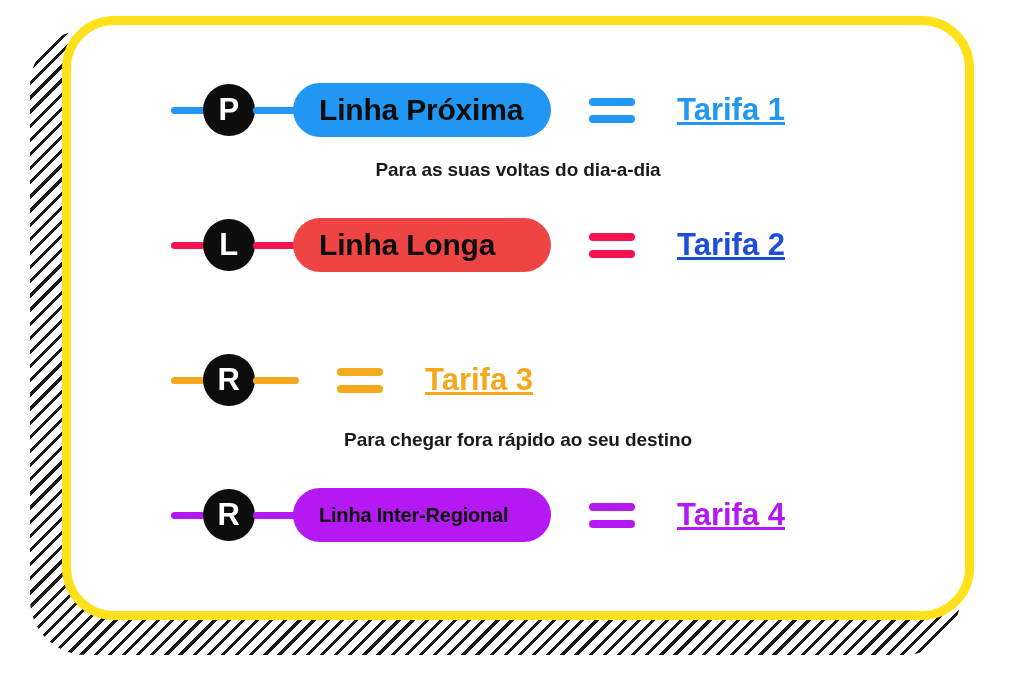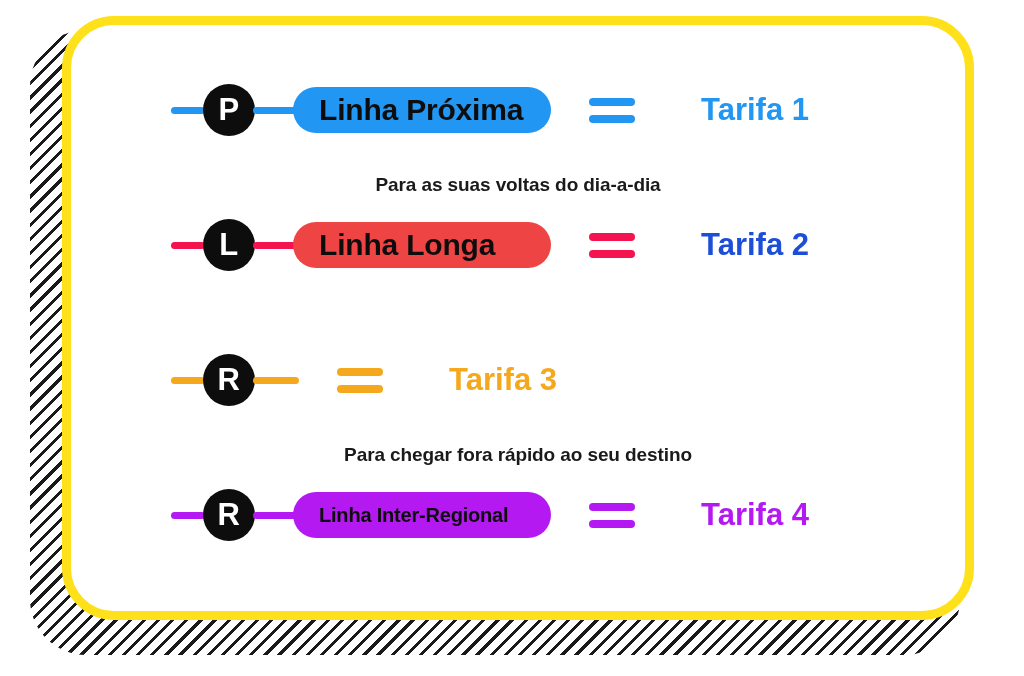--- a/index.html
+++ b/index.html
@@ -97,21 +97,21 @@
   }
 
   .connector {
     width: 46px;
     height: 7px;
     border-radius: 4px;
     flex: 0 0 auto;
   }
 
   .pill {
-    height: 46px;
+    height: 54px;
     min-width: 258px;
     border-radius: 27px;
     display: flex;
     align-items: center;
     padding: 0 26px;
     box-sizing: border-box;
     margin-left: -6px;
     font-size: 30px;
     font-weight: bold;
     letter-spacing: -0.2px;
@@ -126,28 +126,29 @@
     gap: 9px;
   }
   .equals span {
     display: block;
     height: 8px;
     border-radius: 4px;
     width: 100%;
   }
 
   .fare {
-    margin-left: 66px;
+    margin-left: 42px;
     font-size: 31px;
     font-weight: bold;
     white-space: nowrap;
+    text-decoration: underline;
   }
 
   .subtitle {
-    margin-top: 25px;
+    margin-top: 10px;
     text-align: center;
     font-size: 19px;
     font-weight: bold;
     color: #1a1a1a;
     letter-spacing: -0.1px;
     padding: 0 40px;
   }
 </style>
 </head>
 <body>

